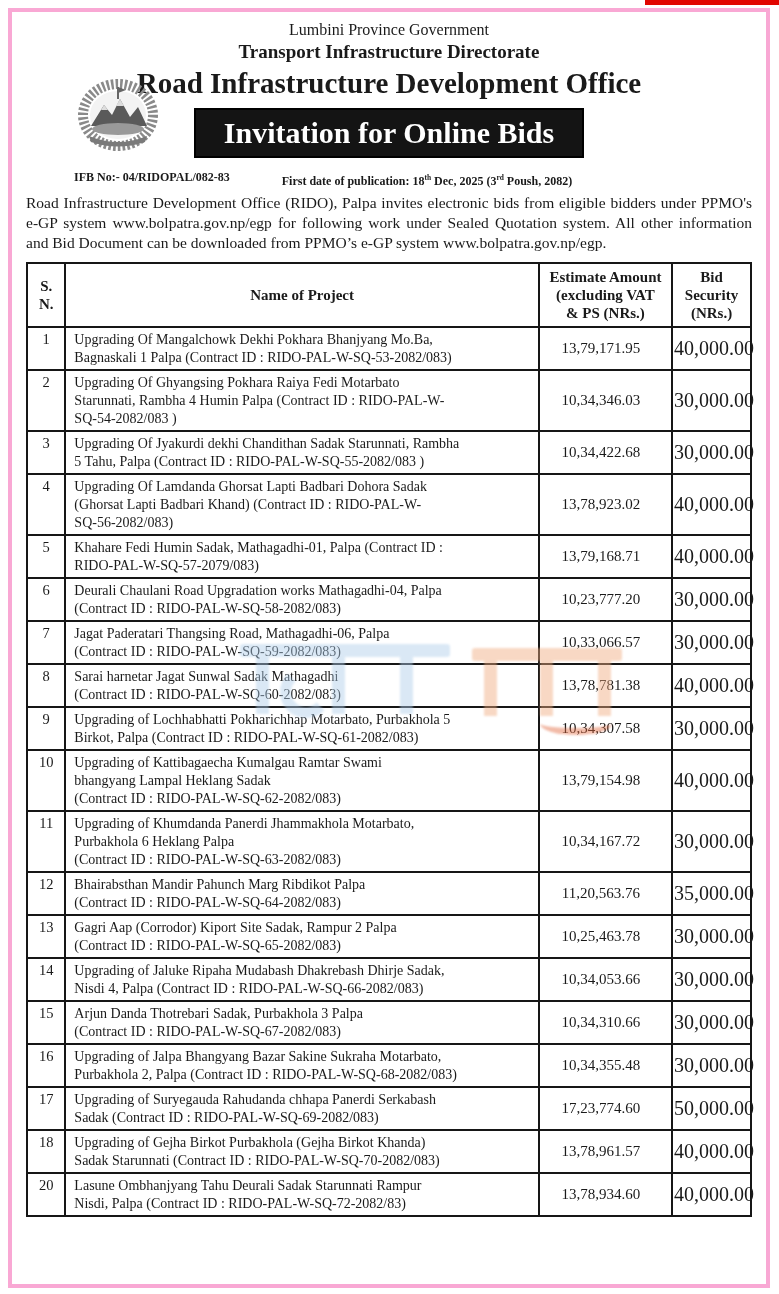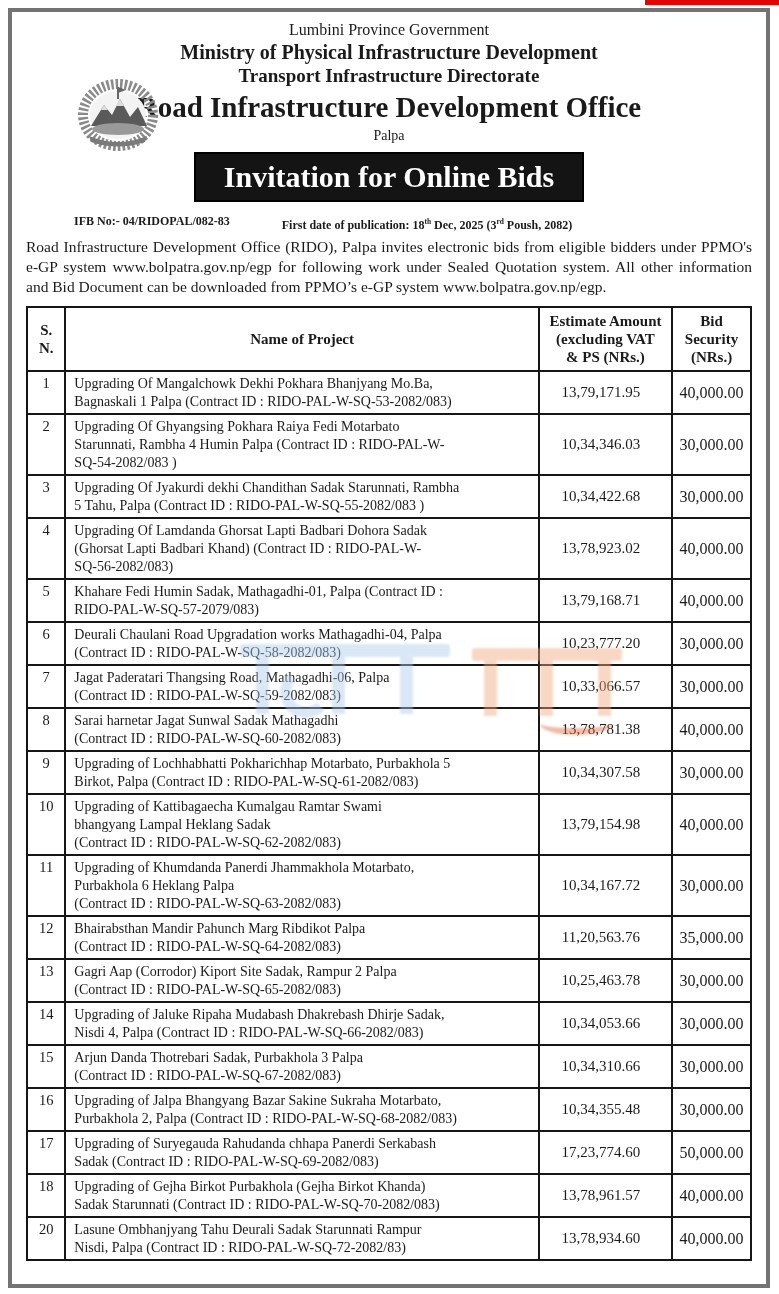--- a/index.html
+++ b/index.html
@@ -11,21 +11,21 @@
     overflow: hidden;
     font-family: "Liberation Serif", "DejaVu Serif", serif;
     color: #1a1a1a;
   }
   .red-artifact {
     position: absolute; top: 0; left: 645px; width: 134px; height: 5px;
     background: #e10600;
   }
   .doc {
     position: absolute; left: 8px; top: 8px; right: 9px; bottom: 6px;
-    border: 4px solid #737373;
+    border: 4px solid #f9a8d4;
     box-sizing: border-box;
     padding: 6px 14px 9px 14px;
   }
   
   .hdr { text-align: center; position: relative; }
   .hdr .gov   { font-size: 16px; line-height: 20px; margin-top: 2px; }
   .hdr .min   { font-size: 20px; font-weight: bold; line-height: 24px; }
   .hdr .dir   { font-size: 19px; font-weight: bold; line-height: 23px; }
   .hdr .office{ font-size: 29px; font-weight: bold; line-height: 36px; margin-top: 2px; }
   .hdr .dist  { font-size: 14px; line-height: 18px; margin-top: 2px; }
@@ -70,21 +70,21 @@
   table.bids th {
     font-size: 15px; font-weight: bold;
     text-align: center; vertical-align: middle;
     line-height: 18px; padding: 4px 2px;
     white-space: pre-line;
   }
   td.sn  { text-align: center; vertical-align: top; font-size: 14.5px; padding-top: 3px; }
   td.nm  { vertical-align: top; font-size: 14px; line-height: 18px;
            padding: 2.5px 6px 2.5px 8px; white-space: pre-line; border-radius: 11px; }
   td.est { text-align: center;  vertical-align: middle; font-size: 15px; padding-right: 10px; }
-  td.sec { text-align: center; vertical-align: middle; font-size: 16px; }
+  td.sec { text-align: center; vertical-align: middle; font-size: 20px; }
   
   .wm { position: absolute; left: 228px; top: 622px; width: 390px; height: 105px;
         opacity: .45; filter: blur(1.2px); pointer-events: none; }
   .wm .bar-b { position: absolute; left: 0;   top: 10px; width: 210px; height: 13px; background: #aecdea; border-radius: 3px; }
   .wm .sb1   { position: absolute; left: 16px;  top: 22px; width: 13px; height: 58px; background: #aecdea; }
   .wm .sb2   { position: absolute; left: 92px;  top: 22px; width: 13px; height: 58px; background: #aecdea; }
   .wm .sb3   { position: absolute; left: 160px; top: 22px; width: 13px; height: 58px; background: #aecdea; }
   .wm .cb    { position: absolute; left: 40px;  top: 32px; width: 30px; height: 30px;
                border: 11px solid #aecdea; border-top-color: transparent; border-right-color: transparent;
                border-radius: 50%; }
@@ -110,24 +110,22 @@
         <path d="M23 48 L36 27 L44 37 L52 21 L62 39 L70 29 L79 48 Z" fill="#5a5a5a"></path>
         <path d="M36 27 L40 32 L33 32 Z" fill="#dddddd"></path>
         <path d="M52 21 L56 28 L48 28 Z" fill="#dddddd"></path>
         <ellipse cx="50" cy="51" rx="26" ry="6" fill="#999999"></ellipse>
         <path d="M21 58 Q50 70 79 58 L77 64 Q50 73 23 64 Z" fill="#7a7a7a"></path>
         <line x1="50" y1="9" x2="50" y2="21" stroke="#666666" stroke-width="2"></line>
         <path d="M50 9 L58 12 L50 15 Z" fill="#666666"></path>
       </svg>
     </div>
     <div class="gov">Lumbini Province Government</div>
-    <div class="min">Ministry of Physical Infrastructure Development</div>
     <div class="dir">Transport Infrastructure Directorate</div>
     <div class="office">Road Infrastructure Development Office</div>
-    <div class="dist">Palpa</div>
     <div class="banner">Invitation for Online Bids</div>
   </div>
 
   <div class="ifb-line">
     <span>IFB No:- 04/RIDOPAL/082-83</span>
     <span><span>First date of publication: 18</span><sup>th</sup><span> Dec, 2025 (3</span><sup>rd</sup><span> Poush, 2082)</span></span>
   </div>
 
   <div class="notice-body">Road Infrastructure Development Office (RIDO), Palpa invites electronic bids from eligible bidders under PPMO's e-GP system www.bolpatra.gov.np/egp for following work under Sealed Quotation system. All other information and Bid Document can be downloaded from PPMO’s e-GP system www.bolpatra.gov.np/egp.</div>
 

